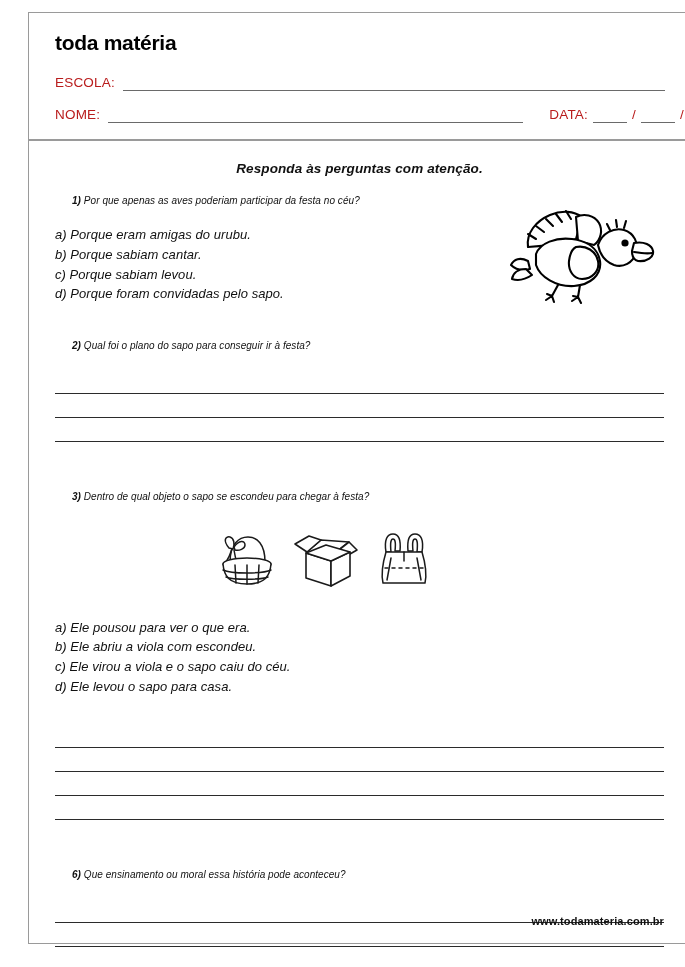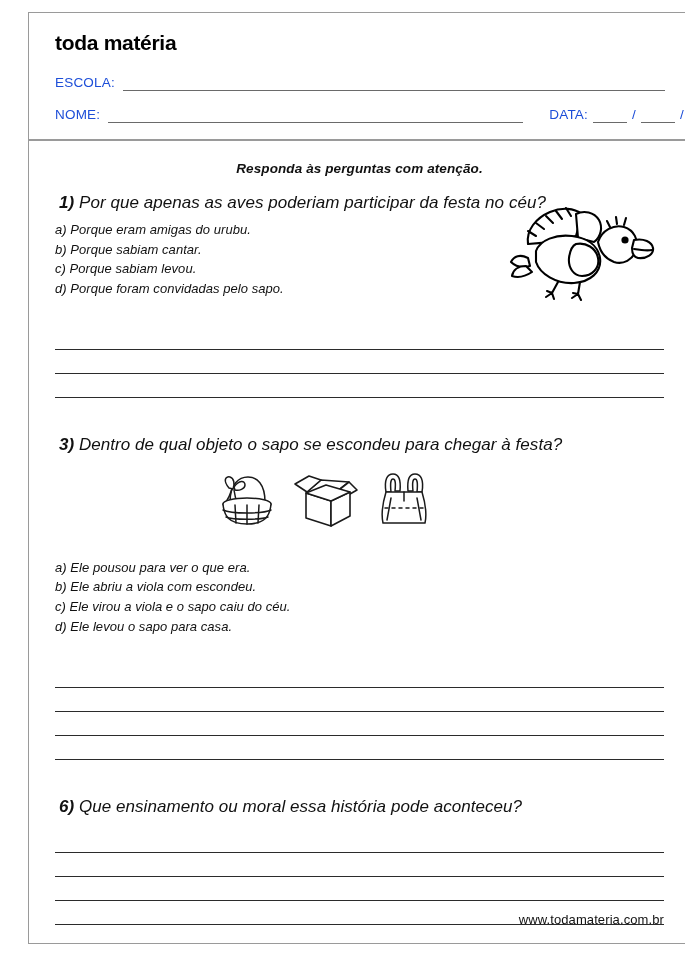--- a/index.html
+++ b/index.html
@@ -41,21 +41,21 @@
     letter-spacing: -0.3px;
     color: #000000;
   }
   .field-row {
     position: absolute;
     left: 26px;
     display: flex;
     align-items: flex-end;
     font-size: 13.5px;
     letter-spacing: 0.2px;
-    color: #1d4ed8;
+    color: #b91c1c;
   }
   .field-escola { top: 62px; width: 610px; }
   .field-nome   { top: 94px; width: 610px; text-align: right; }
   .field-label {
     white-space: nowrap;
     padding-bottom: 1px;
   }
   .rule {
     flex: 1 1 auto;
     border-bottom: 1px solid #6a6a6a;
@@ -87,23 +87,23 @@
   .instruction {
     text-align: center;
     font-size: 13.5px;
     font-weight: bold;
     margin-top: 20px;
     margin-bottom: 14px;
     letter-spacing: 0.1px;
   }
   .q-block { position: relative; }
   .q-title {
-    font-size: 17px;
+    font-size: 10px;
     line-height: 1.52;
-    margin: 4px;
+    margin: 17px;
     letter-spacing: 0.05px;
   }
   .q-num { font-weight: bold; }
   .opt {
     font-size: 13px;
     line-height: 1.52;
     letter-spacing: 0.05px;
   }
   .gap-sm { height: 11px; }
   .gap-md { height: 17px; }
@@ -131,22 +131,22 @@
   }
   .art-bird {
     position: absolute;
     right: 8px;
     top: 6px;
   }
   .footer-url {
     position: absolute;
     right: 26px;
     bottom: 16px;
-    font-size: 13px;
-    font-weight: normal;
+    font-size: 11px;
+    font-weight: bold;
     color: #111111;
     letter-spacing: 0.1px;
   }
   svg { display: block; }
 </style>
 </head>
 <body>
 
 <div class="page">
 
@@ -214,20 +214,24 @@
       </div>
       <div class="opt">a) Porque eram amigas do urubu.</div>
       <div class="opt">b) Porque sabiam cantar.</div>
       <div class="opt">c) Porque sabiam levou.</div>
       <div class="opt">d) Porque foram convidadas pelo sapo.</div>
     </div>
 
     <div class="gap-md"></div>
 
     <div class="q-block">
+      <div class="q-title">
+        <span class="q-num">2)</span>
+        <span>Qual foi o plano do sapo para conseguir ir à festa?</span>
+      </div>
       <div class="answer-lines">
         <div class="answer-line"></div>
         <div class="answer-line"></div>
         <div class="answer-line"></div>
       </div>
     </div>
 
     <div class="gap-lg"></div>
 
     <div class="q-block">

